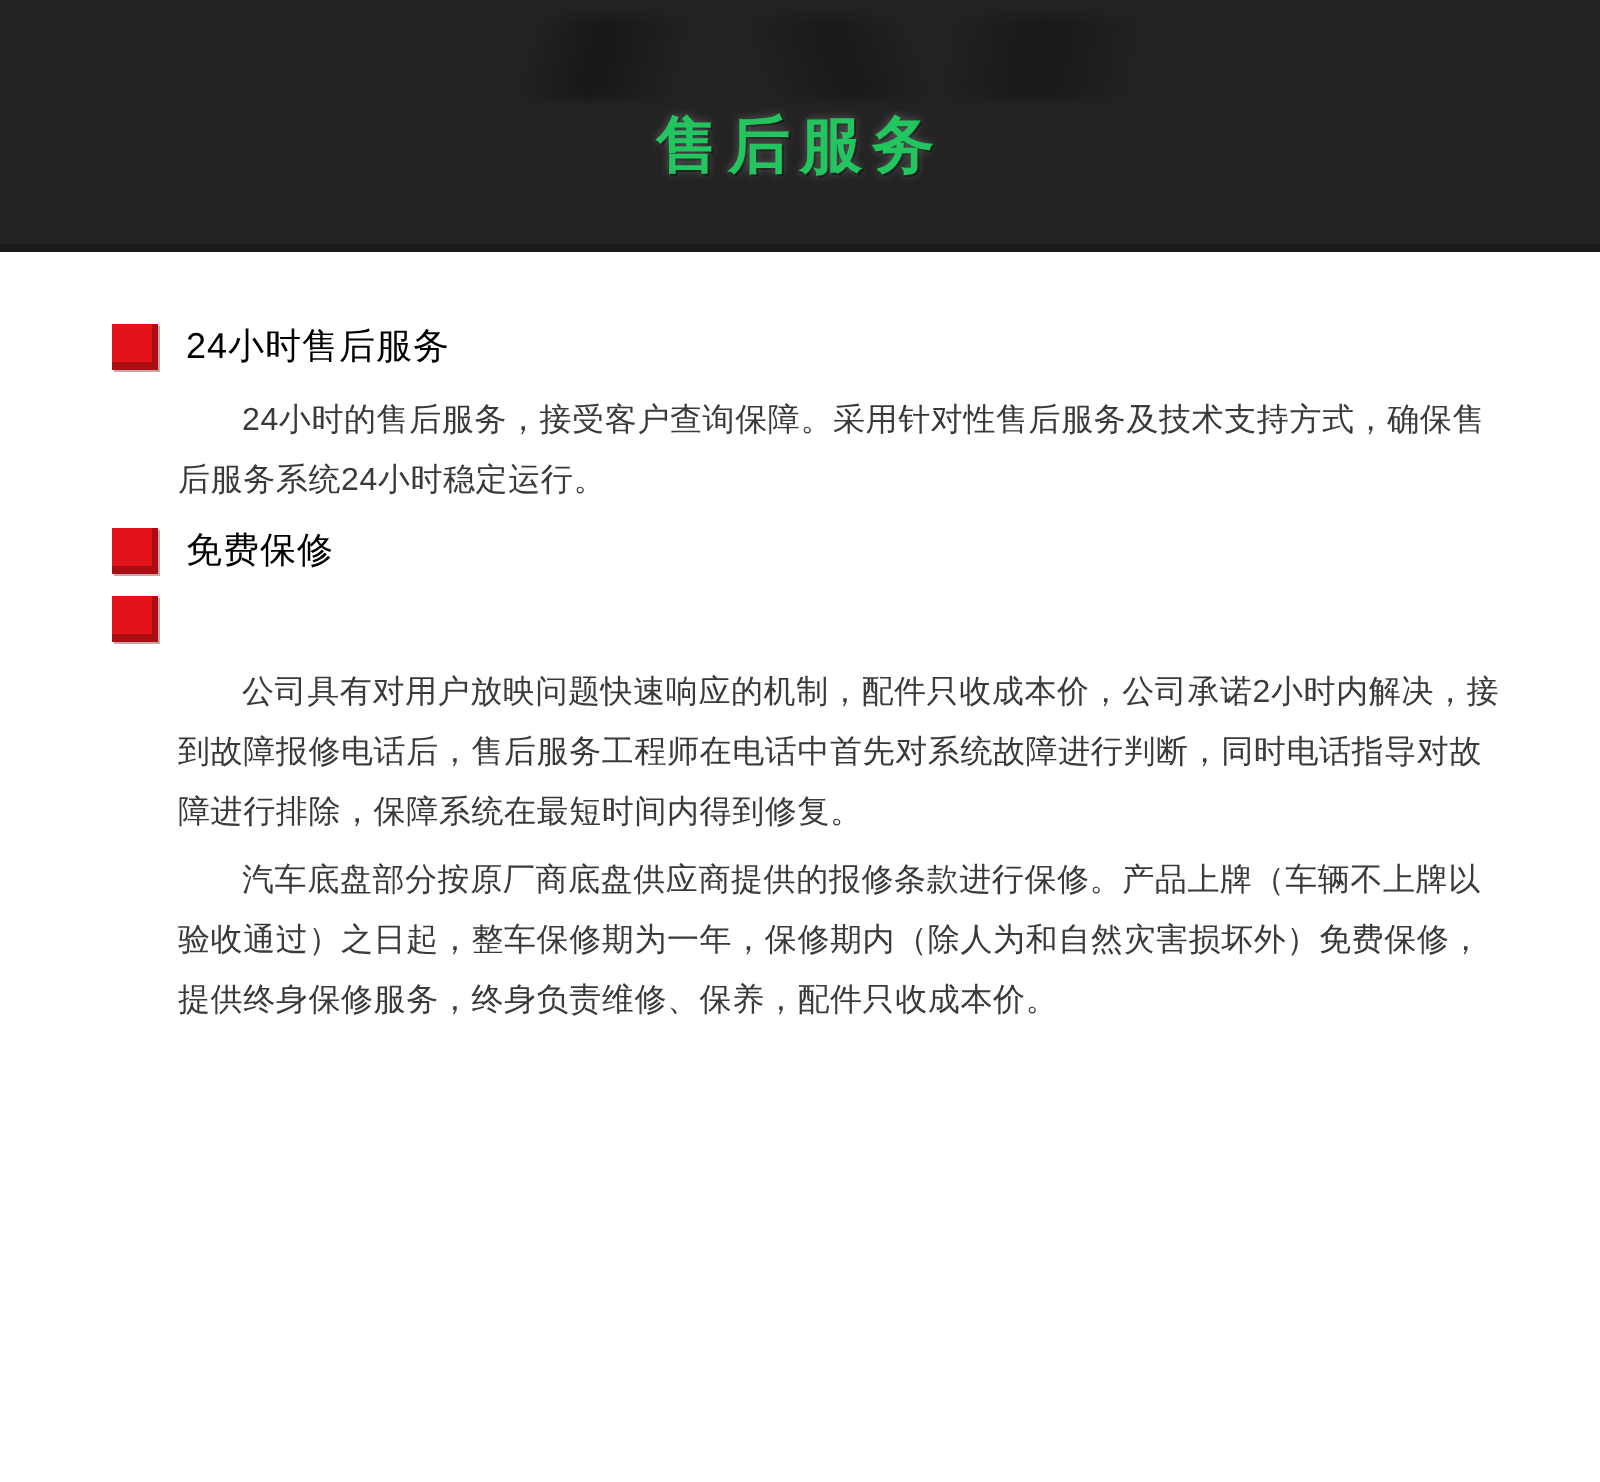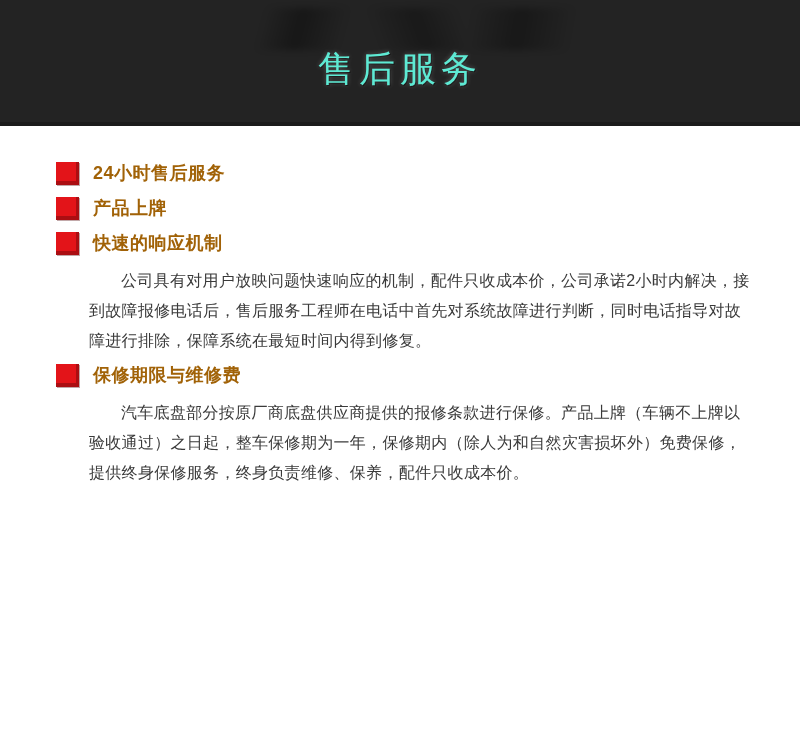--- a/index.html
+++ b/index.html
@@ -35,23 +35,23 @@
     background:
       linear-gradient(105deg, transparent 10%, rgba(0,0,0,0.55) 20%, transparent 32%),
       linear-gradient(70deg, transparent 40%, rgba(0,0,0,0.45) 52%, transparent 63%),
       linear-gradient(100deg, transparent 65%, rgba(0,0,0,0.5) 78%, transparent 92%);
     filter: blur(3px);
     opacity: 0.6;
     pointer-events: none;
   }
   .title {
     margin: 0 0 28px 0;
-    color: #5eead4;
-    font-size: 36px;
-    font-weight: normal;
+    color: #22c55e;
+    font-size: 31px;
+    font-weight: bold;
     letter-spacing: 5px;
     text-shadow: 0 0 5px rgba(255,255,255,0.28), 1px 1px 0 rgba(0,0,0,0.6);
   }
   
   .content {
     padding: 28px 44px 20px 56px;
   }
   .section { margin: 0; }
   .heading-row {
     display: flex;
@@ -62,22 +62,22 @@
   .bullet {
     flex: none;
     width: 23px;
     height: 23px;
     background: #e31419;
     box-shadow: inset -3px -4px 0 rgba(125,10,12,0.55), 1px 1px 0 rgba(80,6,8,0.35);
   }
   .heading {
     margin: 0;
     font-size: 18px;
-    font-weight: bold;
-    color: #a16207;
+    font-weight: normal;
+    color: #000000;
     letter-spacing: 0.5px;
   }
   .section p {
     margin: 0 0 4px 33px;
     font-size: 16px;
     line-height: 30px;
     color: #3a3a3a;
     text-indent: 2em;
     letter-spacing: 0.3px;
   }
@@ -92,39 +92,35 @@
     <h1 class="title">售后服务</h1>
   </header>
 
   <main class="content">
 
     <section class="section">
       <div class="heading-row">
         <span class="bullet"></span>
         <h2 class="heading">24小时售后服务</h2>
       </div>
+      <p>24小时的售后服务，接受客户查询保障。采用针对性售后服务及技术支持方式，确保售后服务系统24小时稳定运行。</p>
     </section>
 
     <section class="section">
       <div class="heading-row">
         <span class="bullet"></span>
-        <h2 class="heading">产品上牌</h2>
+        <h2 class="heading">免费保修</h2>
       </div>
     </section>
 
     <section class="section">
       <div class="heading-row">
         <span class="bullet"></span>
-        <h2 class="heading">快速的响应机制</h2>
       </div>
       <p>公司具有对用户放映问题快速响应的机制，配件只收成本价，公司承诺2小时内解决，接到故障报修电话后，售后服务工程师在电话中首先对系统故障进行判断，同时电话指导对故障进行排除，保障系统在最短时间内得到修复。</p>
     </section>
 
     <section class="section">
-      <div class="heading-row">
-        <span class="bullet"></span>
-        <h2 class="heading">保修期限与维修费</h2>
-      </div>
       <p>汽车底盘部分按原厂商底盘供应商提供的报修条款进行保修。产品上牌（车辆不上牌以验收通过）之日起，整车保修期为一年，保修期内（除人为和自然灾害损坏外）免费保修，提供终身保修服务，终身负责维修、保养，配件只收成本价。</p>
     </section>
 
   </main>
 </div>
 
 </body></html>

